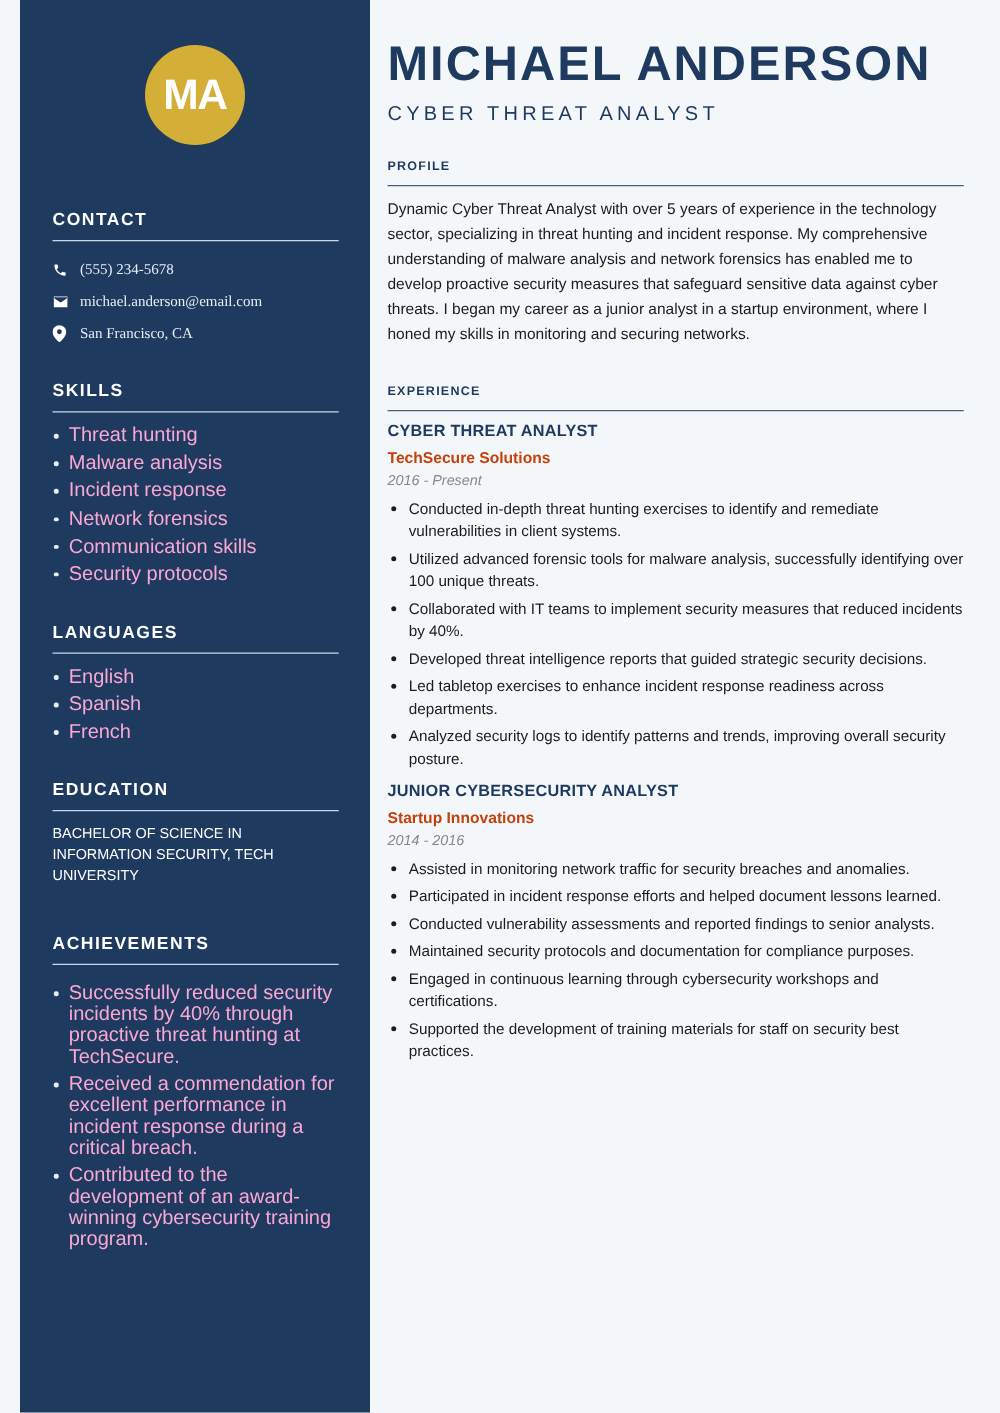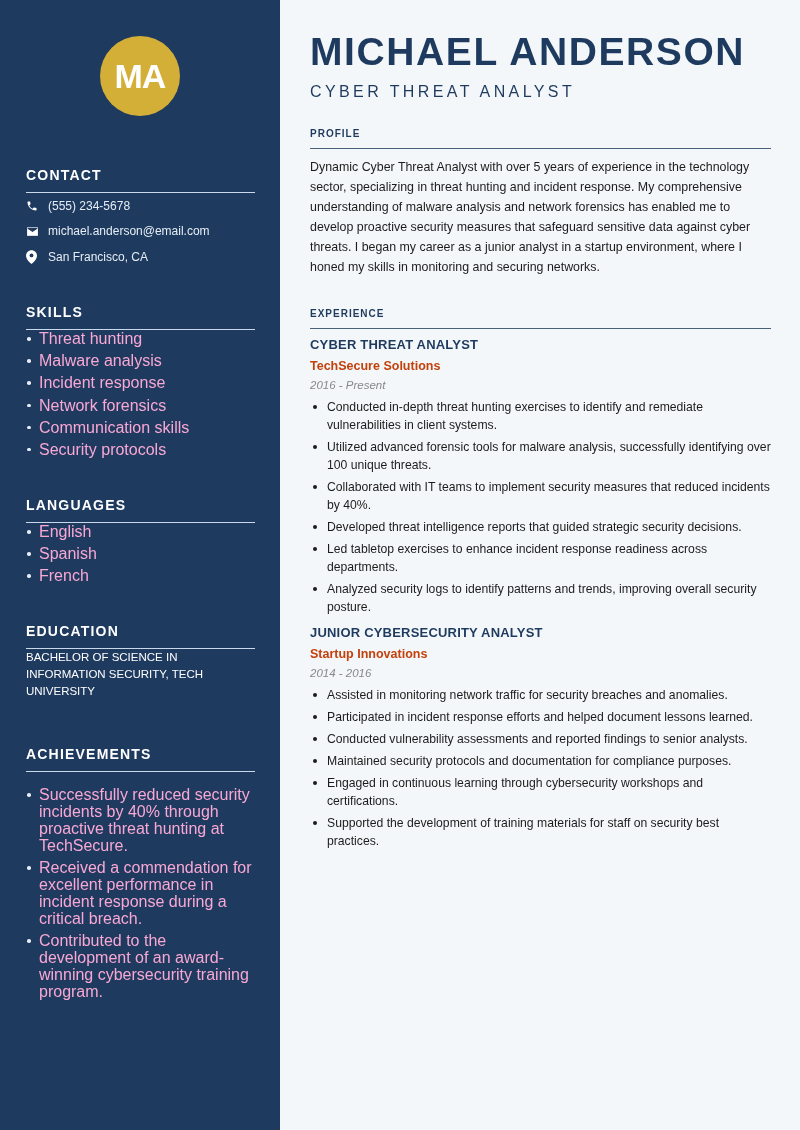--- a/index.html
+++ b/index.html
@@ -4,21 +4,21 @@
   <style>
     * { margin: 0; padding: 0; box-sizing: border-box; }
     html, body { width: 800px; height: 1130px; }
     body {
       font-family: "Liberation Sans", "DejaVu Sans", sans-serif;
       background: #f4f7f9;
       position: relative;
       overflow: hidden;
     }
     .sidebar {
-      position: absolute; left: 0; top: 0;
+      position: absolute; left: 16px; top: 0;
       width: 280px; height: 1130px;
       background: #1e3a5f;
       color: #ffffff;
       padding: 0 26px;
     }
     .avatar {
       position: absolute;
       left: 100px; top: 36px;
       width: 80px; height: 80px;
       border-radius: 50%;
@@ -28,25 +28,27 @@
       font-weight: bold;
       font-size: 34px;
       letter-spacing: -1px;
     }
     .side-section { position: absolute; left: 26px; width: 229px; }
     .side-title {
       font-size: 14px; font-weight: bold; letter-spacing: 1.2px;
       color: #ffffff;
       padding-bottom: 9px;
       border-bottom: 1.5px solid #c9d8ea;
+      margin-bottom: 10px;
     }
     .contact-row {
       display: flex; align-items: center;
       font-size: 12px; color: #e6edf5;
       height: 25.5px;
+      font-family: Liberation Serif, serif;
     }
     .contact-row .ic {
       width: 22px; display: inline-flex; align-items: center;
     }
     .side-list { list-style: none; }
     .side-list li {
       position: relative;
       font-size: 16px; color: #f9a8d4;
       padding-left: 13px;
       height: 22.2px; line-height: 17px;

